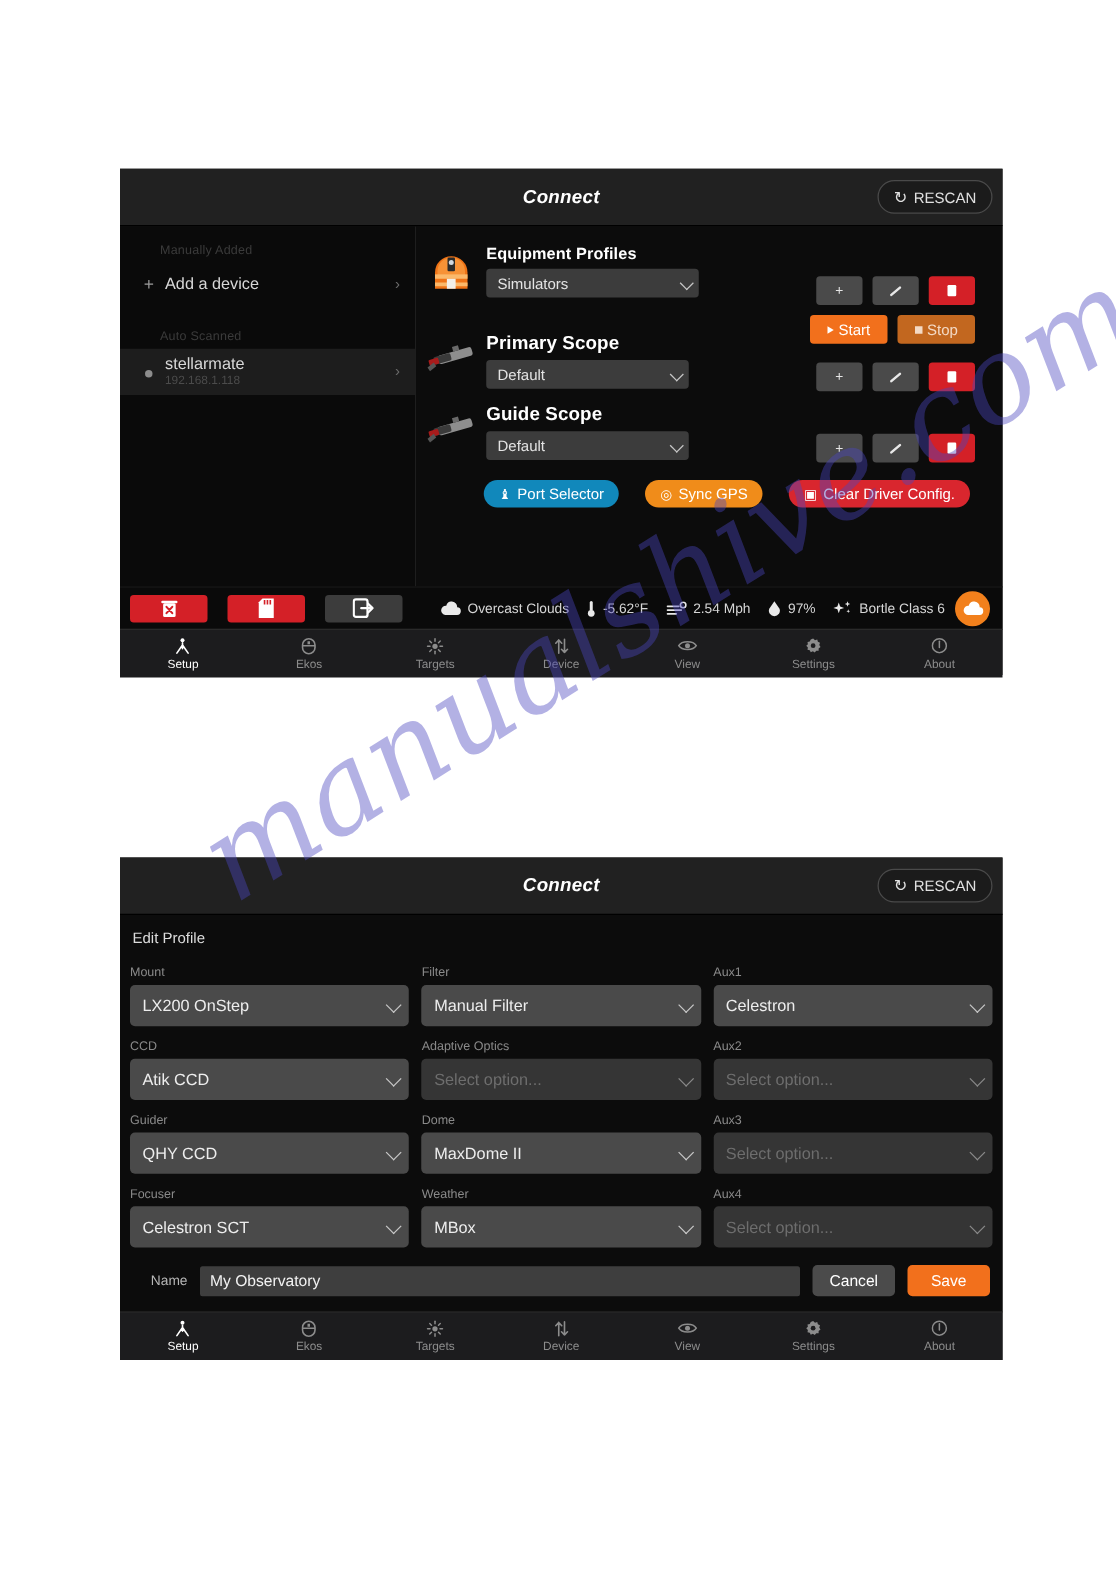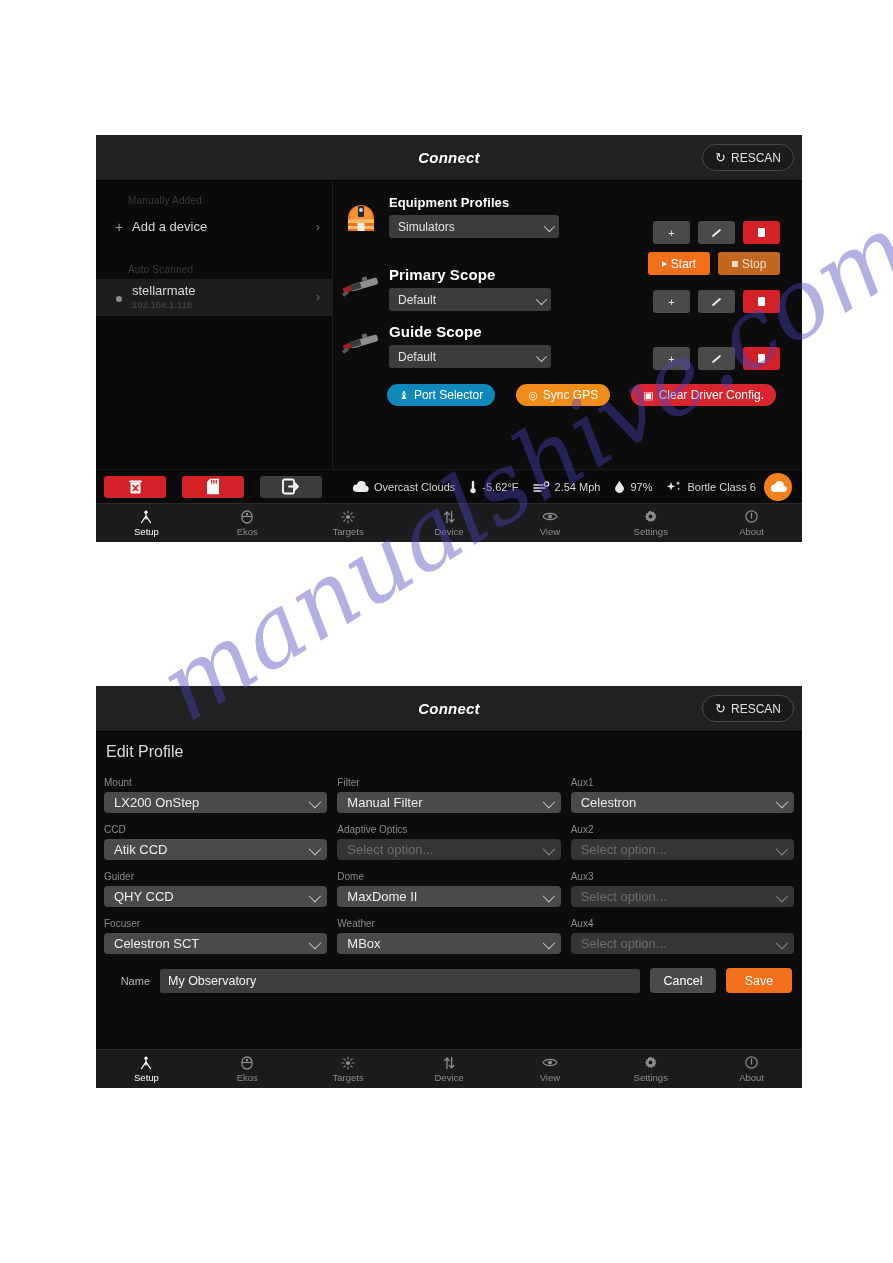--- a/index.html
+++ b/index.html
@@ -267,28 +267,28 @@
   .tab .tico { height: 15px; display: flex; align-items: center; }
   .tab .tlabel { font-size: 9.5px; }
 
   
   .editwrap {
     background: #0c0c0c;
     height: 317px;
     padding: 9px 8px 0 8px;
     position: relative;
   }
-  .edit-title { font-size: 16px; color: #dcdcdc; margin: 2px 0 16px 2px; }
+  .edit-title { font-size: 12px; color: #dcdcdc; margin: 2px 0 16px 2px; }
 
   .frow { display: flex; gap: 10px; margin-bottom: 11px; }
   .fcell { flex: 1; }
   .flabel { font-size: 10px; color: #8a8a8a; margin-bottom: 4px; }
   .fsel {
     position: relative;
-    height: 21px;
+    height: 33px;
     background: #4a4a4a;
     border-radius: 4px;
     display: flex; align-items: center;
     padding: 0 26px 0 10px;
     font-size: 13px;
     color: #ededed;
     cursor: pointer;
   }
   .fsel.empty { background: #353535; color: #6d6d6d; }
   .fsel .caret {

